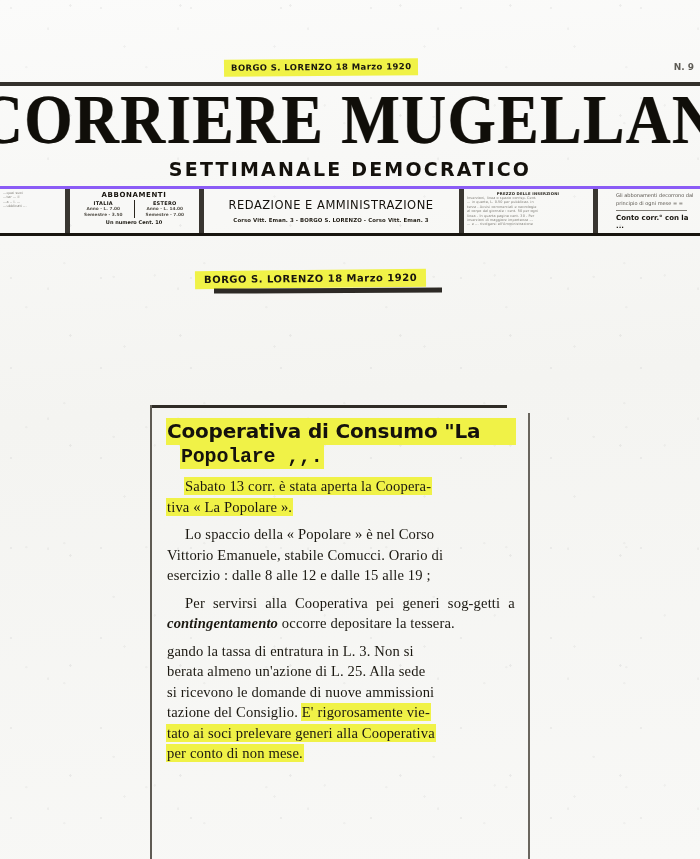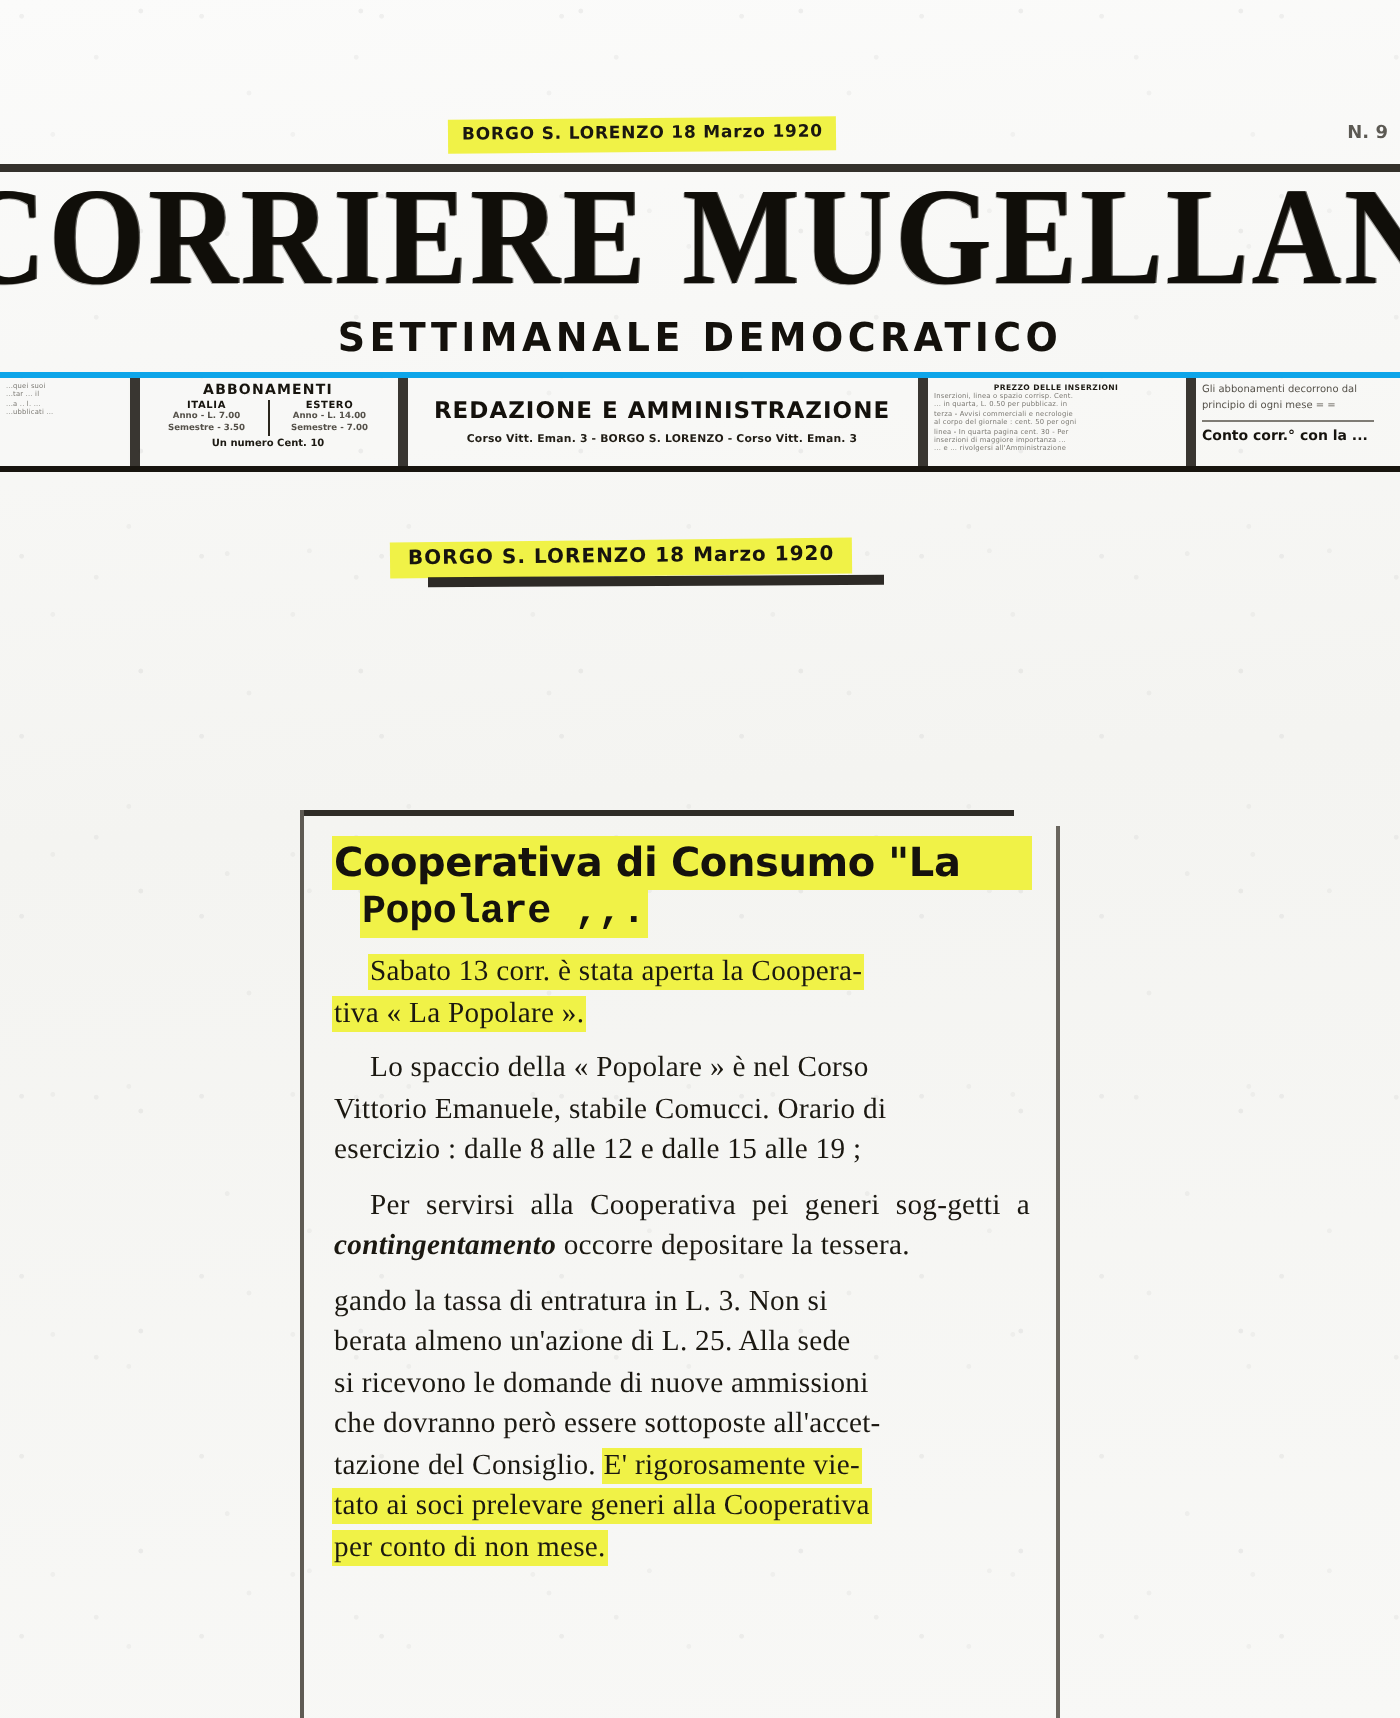--- a/index.html
+++ b/index.html
@@ -66,46 +66,46 @@
     text-align:center;
     font-family:"DejaVu Sans", sans-serif;
     font-weight:700;font-size:19px;letter-spacing:2.2px;
     color:#14110c;margin-top:4px;
     transform:scaleY(1.05);
   }
 
   
   #infostrip{
     margin-top:6px;height:44px;display:flex;position:relative;
-    border-top:3px solid #0ea5e9;border-bottom:3px solid #18150f;
+    border-top:3px solid #8b5cf6;border-bottom:3px solid #18150f;
     background:rgba(255,255,255,.12);
   }
   .vsep{width:3px;background:#18150f;opacity:.85;flex:none;}
   .vsep.dbl{width:5px;border-left:1px solid #f7f7f5;}
   .cellbox{padding:2px 3px;overflow:hidden;position:relative;}
   .tiny{
     font-family:"DejaVu Sans", sans-serif;
     font-size:3.4px;line-height:4.4px;color:#2a261d;
     letter-spacing:.1px;opacity:.85;
   }
   .c-left{width:58px;}
   .c-abb{width:122px;text-align:center;}
   .abb-title{font-family:"DejaVu Sans",sans-serif;font-weight:700;font-size:7px;letter-spacing:.6px;color:#17140e;}
   .abb-cols{display:flex;margin-top:1px;}
   .abb-col{flex:1;}
   .abb-col + .abb-col{border-left:1.5px solid #2a261d;}
   .abb-h{font-family:"DejaVu Sans",sans-serif;font-weight:700;font-size:5px;letter-spacing:.3px;color:#17140e;}
   .abb-r{font-family:"DejaVu Sans",sans-serif;font-weight:700;font-size:4.3px;color:#272219;line-height:6px;}
   .abb-foot{font-family:"DejaVu Sans",sans-serif;font-weight:700;font-size:5px;color:#1d1a13;margin-top:1px;}
   .c-red{width:248px;text-align:center;}
-  .red-title{font-family:"DejaVu Sans",sans-serif;font-weight:700;font-size:11.5px;letter-spacing:.5px;color:#14110c;margin-top:7px;}
+  .red-title{font-family:"DejaVu Sans",sans-serif;font-weight:400;font-size:11.5px;letter-spacing:.5px;color:#14110c;margin-top:7px;}
   .red-sub{font-family:"DejaVu Sans",sans-serif;font-weight:700;font-size:5.4px;letter-spacing:.1px;color:#211d15;margin-top:5px;}
   .c-prezzi{width:122px;}
   .prezzi-h{font-family:"DejaVu Sans",sans-serif;font-weight:700;font-size:3.8px;letter-spacing:.2px;text-align:center;color:#1d1a13;}
-  .c-right{flex:1;padding-left:3px;}
+  .c-right{flex:1;padding-left:18px;}
   .rt-a{font-family:"DejaVu Sans",sans-serif;font-size:5px;line-height:8px;color:#272219;}
   .rt-rule{height:1px;background:#2e291f;opacity:.6;margin:3px 10px 3px 0;}
   .rt-b{font-family:"DejaVu Sans",sans-serif;font-weight:700;font-size:7px;color:#16130d;}
 
   
   #center-dateline{
     position:absolute;left:196px;top:268px;width:268px;
   }
   .cd-text{
     font-family:"DejaVu Sans", sans-serif;
@@ -254,21 +254,20 @@
       <span class="line">Vittorio Emanuele, stabile Comucci. Orario di</span>
       <span class="line">esercizio : dalle 8 alle 12 e dalle 15 alle 19 ;</span>
     </p>
 
     <p class="para"><span>Per servirsi alla Cooperativa pei generi sog-getti a </span><span class="ital">contingentamento</span><span> occorre depositare la tessera.</span></p>
 
     <p class="para">
       <span class="line">gando la tassa di entratura in L. 3. Non si</span>
       <span class="line">berata almeno un'azione di L. 25. Alla sede</span>
       <span class="line">si ricevono le domande di nuove ammissioni</span>
-      <span class="line">che dovranno però essere sottoposte all'accet-</span>
       <span class="line"><span>tazione del Consiglio.</span>
         <span class="hl">E' rigorosamente vie-</span></span>
       <span class="line"><span class="hl">tato ai soci prelevare generi alla Cooperativa</span></span>
       <span class="line"><span class="hl">per conto di non mese.</span></span>
     </p>
 
   </div>
 </div>
 
 </body></html>

